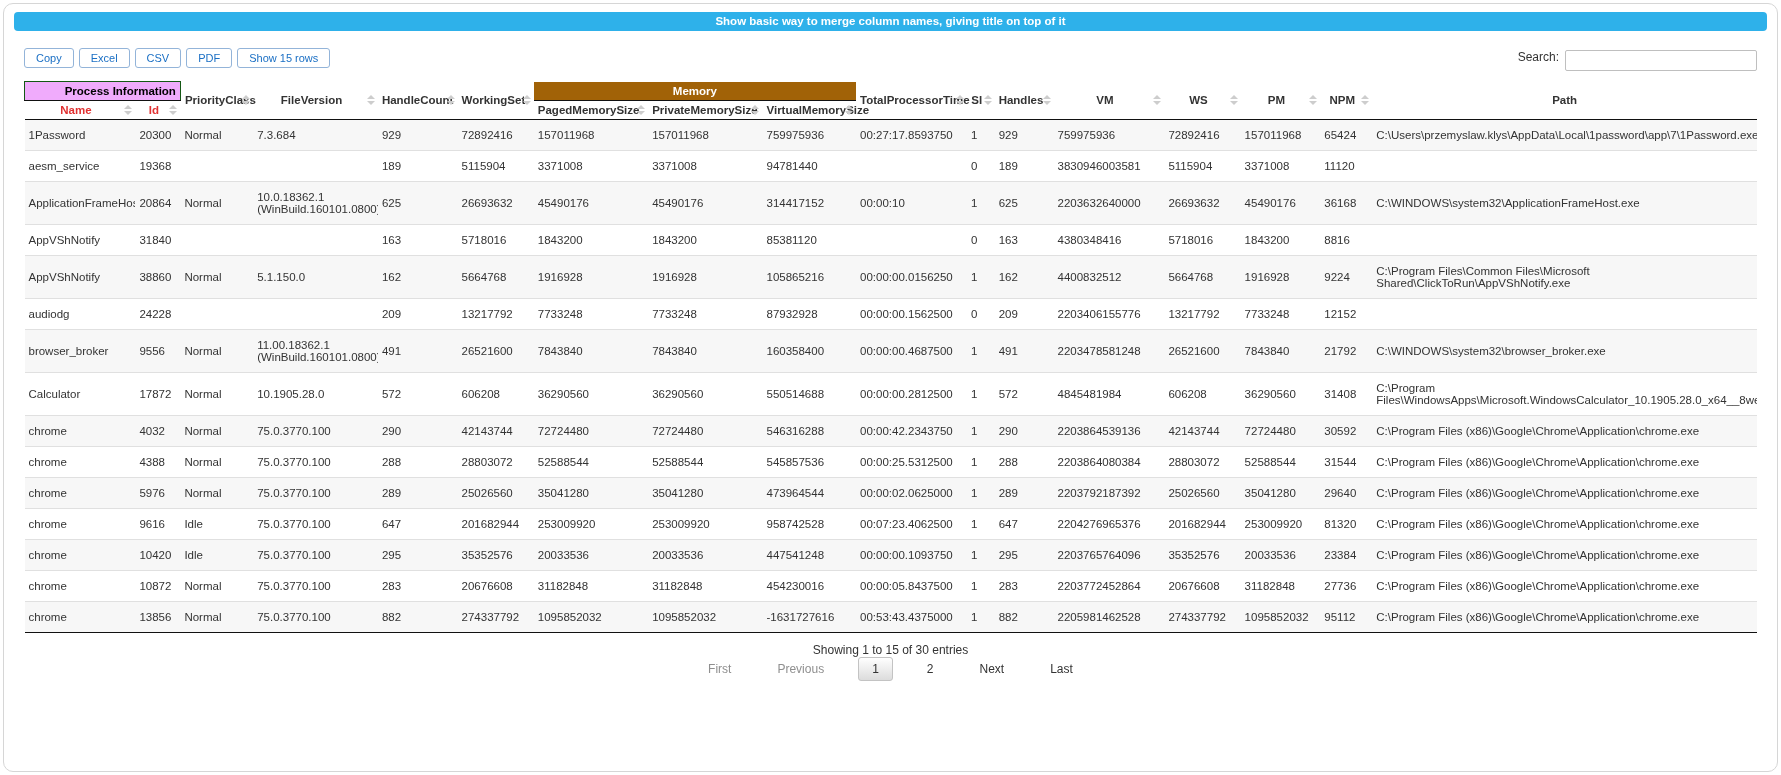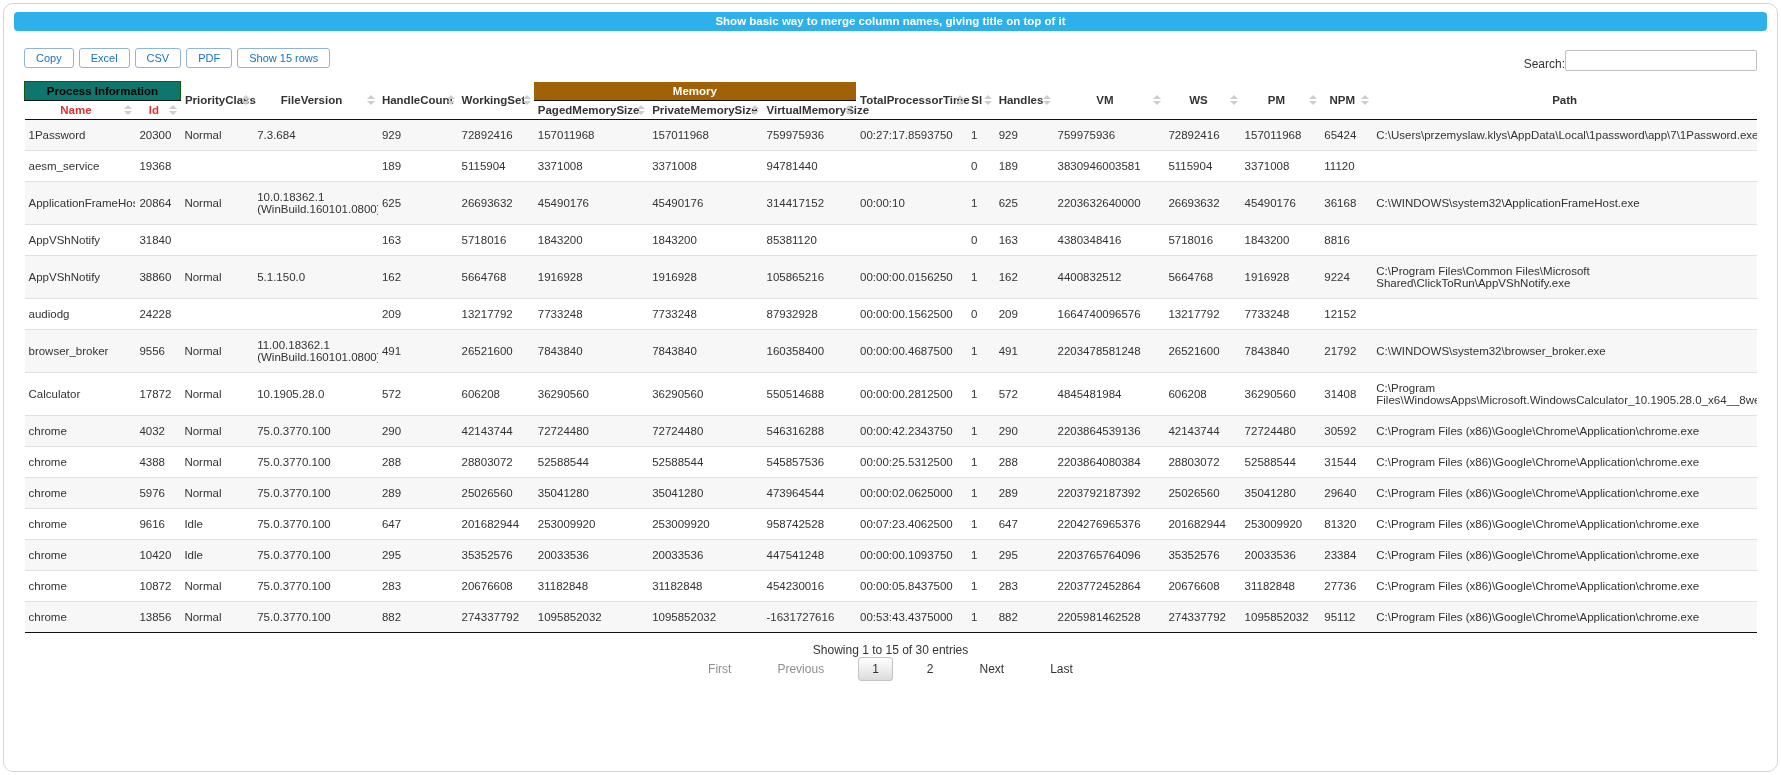--- a/index.html
+++ b/index.html
@@ -15,21 +15,21 @@
     color:#fff; font-weight:bold; font-size:11.5px;
     text-align:center; padding:3px 0 4px 0; border-radius:4px;
   }
   .toolbar { display:flex; justify-content:space-between; align-items:flex-start; margin:17px 10px 10px 10px; }
   .dt-buttons { display:flex; gap:5px; }
   .dt-button {
     background:#fff; border:1px solid #93b4d9; color:#1a6fc4;
     font-size:11px; font-family:"Liberation Sans", sans-serif;
     padding:3px 11px; border-radius:3px; cursor:pointer; white-space:nowrap;text-align:right;
   }
-  .search-box { font-size:12px; color:#333; display:flex; align-items:flex-end; margin-top:2px; }
+  .search-box { font-size:12px; color:#333; display:flex; align-items:flex-start; gap:6px; margin-top:2px; }
   .search-box input {
     width:192px; height:21px; border:1px solid #bfbfbf; border-radius:2px;
     font-family:"Liberation Sans", sans-serif; font-size:12px; padding:0 4px;
   }
   table.dataTable {
     width:calc(100% - 20px); margin:0 10px; border-collapse:collapse;
     table-layout:fixed; font-size:11.5px; color:#333; border-bottom:1px solid #111;
   }
   thead th {
     border-bottom:1px solid #111; font-weight:bold; text-align:center;
@@ -92,21 +92,21 @@
           <col style="width:1.6%">
           <col style="width:3.4%">
         <col style="width:6.4%">
           <col style="width:4.4%">
           <col style="width:4.6%">
           <col style="width:3.0%">
         <col style="width:22.2%">
       </colgroup>
       <thead>
         <tr>
-          <th colspan="2" class="group-process no-sort" style="background: #0f766e;">Process Information</th>
+          <th colspan="2" class="group-process no-sort" style="background: #f0abfc; text-align: right;">Process Information</th>
           <th rowspan="2">
             <span>PriorityClass</span>
             <span class="sort-icon">
                 <i class="up"></i>
                 <i class="dn"></i>
               </span>
           </th>
           <th rowspan="2">
             <span>FileVersion</span>
             <span class="sort-icon">
@@ -322,21 +322,21 @@
             <td></td>
             <td></td>
             <td>209</td>
             <td>13217792</td>
             <td>7733248</td>
             <td>7733248</td>
             <td>87932928</td>
             <td>00:00:00.1562500</td>
             <td>0</td>
             <td>209</td>
-            <td>1664740096576</td>
+            <td>2203406155776</td>
             <td>13217792</td>
             <td>7733248</td>
             <td>12152</td>
             <td></td>
           </tr>
           <tr>
             <td>browser_broker</td>
             <td>9556</td>
             <td>Normal</td>
             <td>11.00.18362.1 (WinBuild.160101.0800)</td>

